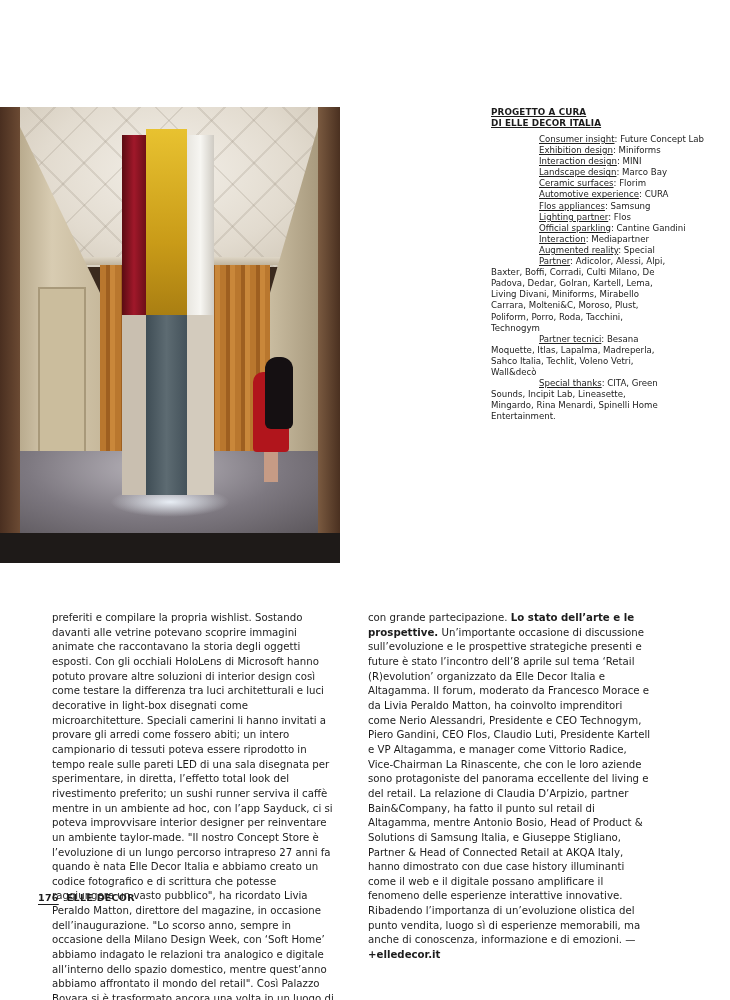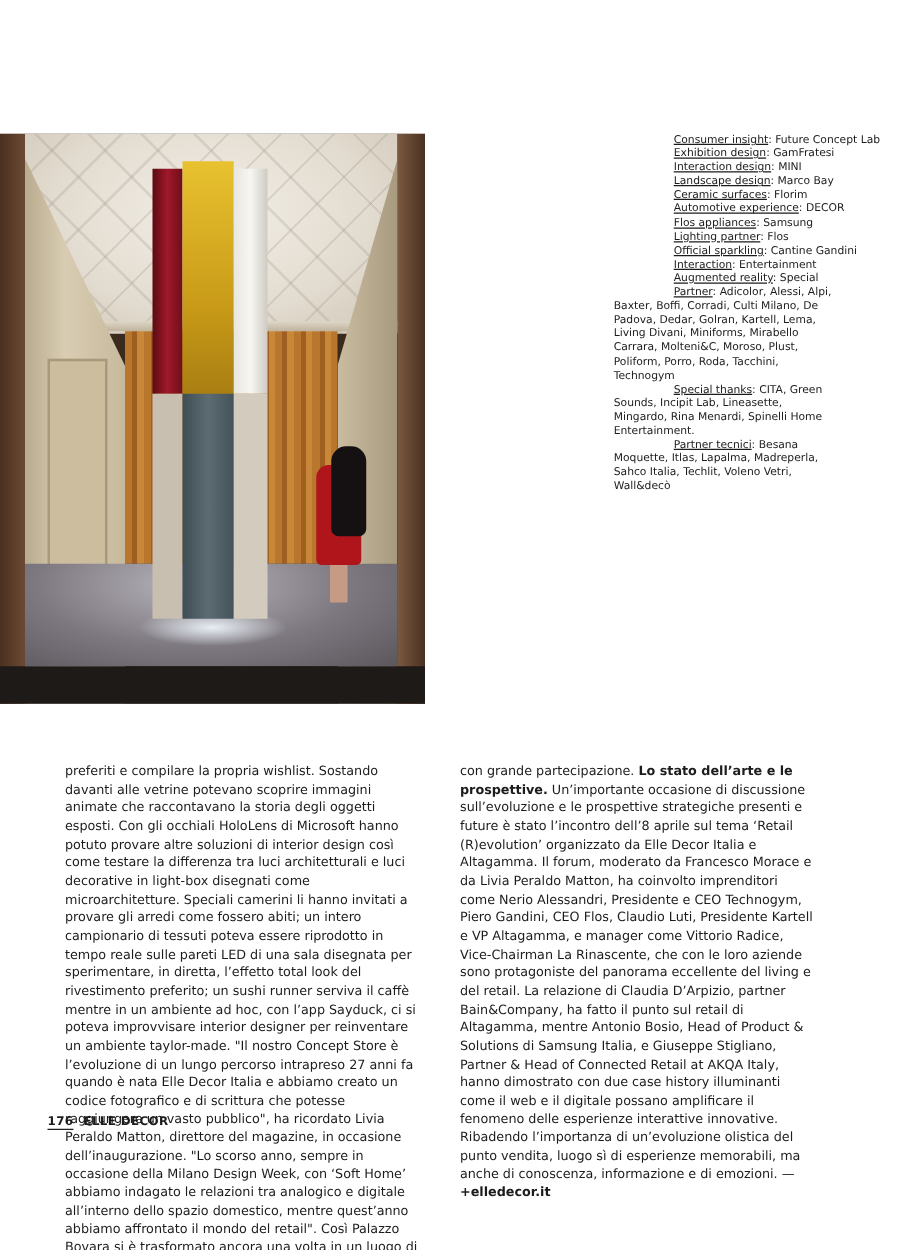--- a/index.html
+++ b/index.html
@@ -77,34 +77,38 @@
   <div class="layer pillar-blue"></div>
   <div class="layer pillar-stone-r"></div>
   <div class="layer woman-dress"></div>
   <div class="layer woman-hair"></div>
   <div class="layer woman-legs"></div>
   <div class="layer wall-r-dark"></div>
   <div class="layer floor-dark"></div>
 </div>
 
 <div class="credits">
+  <div class="head">
+    <div>PROGETTO A CURA</div>
+    <div>DI ELLE DECOR ITALIA</div>
+  </div>
   <div class="item"><span class="lbl">Consumer insight</span><span>: Future Concept Lab</span></div>
-  <div class="item"><span class="lbl">Exhibition design</span><span>: GamFratesi</span></div>
+  <div class="item"><span class="lbl">Exhibition design</span><span>: Miniforms</span></div>
   <div class="item"><span class="lbl">Interaction design</span><span>: MINI</span></div>
   <div class="item"><span class="lbl">Landscape design</span><span>: Marco Bay</span></div>
   <div class="item"><span class="lbl">Ceramic surfaces</span><span>: Florim</span></div>
-  <div class="item"><span class="lbl">Automotive experience</span><span>: DECOR</span></div>
+  <div class="item"><span class="lbl">Automotive experience</span><span>: CURA</span></div>
   <div class="item"><span class="lbl">Flos appliances</span><span>: Samsung</span></div>
   <div class="item"><span class="lbl">Lighting partner</span><span>: Flos</span></div>
   <div class="item"><span class="lbl">Official sparkling</span><span>: Cantine Gandini</span></div>
-  <div class="item"><span class="lbl">Interaction</span><span>: Entertainment</span></div>
+  <div class="item"><span class="lbl">Interaction</span><span>: Mediapartner</span></div>
   <div class="item"><span class="lbl">Augmented reality</span><span>: Special</span></div>
   <div class="item wrap"><span class="lbl">Partner</span><span>: Adicolor, Alessi, Alpi, Baxter, Boffi, Corradi, Culti Milano, De Padova, Dedar, Golran, Kartell, Lema, Living Divani, Miniforms, Mirabello Carrara, Molteni&amp;C, Moroso, Plust, Poliform, Porro, Roda, Tacchini, Technogym</span></div>
+  <div class="item wrap"><span class="lbl">Partner tecnici</span><span>: Besana Moquette, Itlas, Lapalma, Madreperla, Sahco Italia, Techlit, Voleno Vetri, Wall&amp;decò</span></div>
   <div class="item wrap"><span class="lbl">Special thanks</span><span>: CITA, Green Sounds, Incipit Lab, Lineasette, Mingardo, Rina Menardi, Spinelli Home Entertainment.</span></div>
-  <div class="item wrap"><span class="lbl">Partner tecnici</span><span>: Besana Moquette, Itlas, Lapalma, Madreperla, Sahco Italia, Techlit, Voleno Vetri, Wall&amp;decò</span></div>
 </div>
 
 <div class="col col-left">
   <p>preferiti e compilare la propria wishlist. Sostando davanti alle vetrine potevano scoprire immagini animate che raccontavano la storia degli oggetti esposti. Con gli occhiali HoloLens di Microsoft hanno potuto provare altre soluzioni di interior design così come testare la differenza tra luci architetturali e luci decorative in light-box disegnati come microarchitetture. Speciali camerini li hanno invitati a provare gli arredi come fossero abiti; un intero campionario di tessuti poteva essere riprodotto in tempo reale sulle pareti LED di una sala disegnata per sperimentare, in diretta, l’effetto total look del rivestimento preferito; un sushi runner serviva il caffè mentre in un ambiente ad hoc, con l’app Sayduck, ci si poteva improvvisare interior designer per reinventare un ambiente taylor-made. "Il nostro Concept Store è l’evoluzione di un lungo percorso intrapreso 27 anni fa quando è nata Elle Decor Italia e abbiamo creato un codice fotografico e di scrittura che potesse raggiungere un vasto pubblico", ha ricordato Livia Peraldo Matton, direttore del magazine, in occasione dell’inaugurazione. "Lo scorso anno, sempre in occasione della Milano Design Week, con ‘Soft Home’ abbiamo indagato le relazioni tra analogico e digitale all’interno dello spazio domestico, mentre quest’anno abbiamo affrontato il mondo del retail". Così Palazzo Bovara si è trasformato ancora una volta in un luogo di sperimentazione e il pubblico ha risposto</p>
 </div>
 
 <div class="col col-right">
   <p><span>con grande partecipazione. </span><span class="bold">Lo stato dell’arte e le prospettive.</span><span> Un’importante occasione di discussione sull’evoluzione e le prospettive strategiche presenti e future è stato l’incontro dell’8 aprile sul tema ‘Retail (R)evolution’ organizzato da Elle Decor Italia e Altagamma. Il forum, moderato da Francesco Morace e da Livia Peraldo Matton, ha coinvolto imprenditori come Nerio Alessandri, Presidente e CEO Technogym, Piero Gandini, CEO Flos, Claudio Luti, Presidente Kartell e VP Altagamma, e manager come Vittorio Radice, Vice-Chairman La Rinascente, che con le loro aziende sono protagoniste del panorama eccellente del living e del retail. La relazione di Claudia D’Arpizio, partner Bain&amp;Company, ha fatto il punto sul retail di Altagamma, mentre Antonio Bosio, Head of Product &amp; Solutions di Samsung Italia, e Giuseppe Stigliano, Partner &amp; Head of Connected Retail at AKQA Italy, hanno dimostrato con due case history illuminanti come il web e il digitale possano amplificare il fenomeno delle esperienze interattive innovative. Ribadendo l’importanza di un’evoluzione olistica del punto vendita, luogo sì di esperienze memorabili, ma anche di conoscenza, informazione e di emozioni. — </span><br><span class="bold">+elledecor.it</span></p>
 </div>
 

